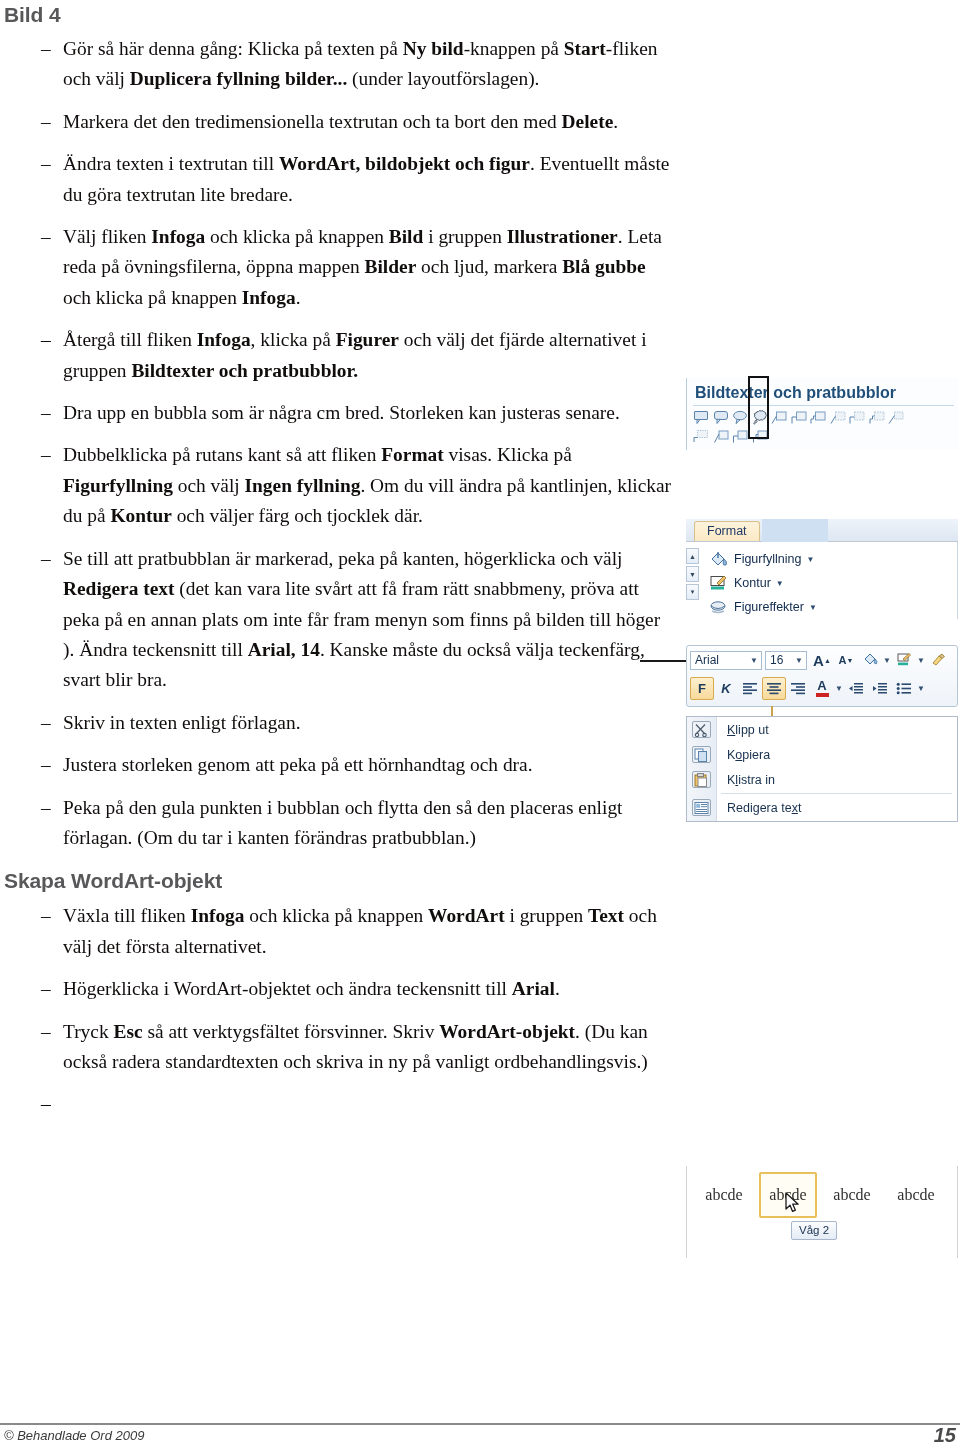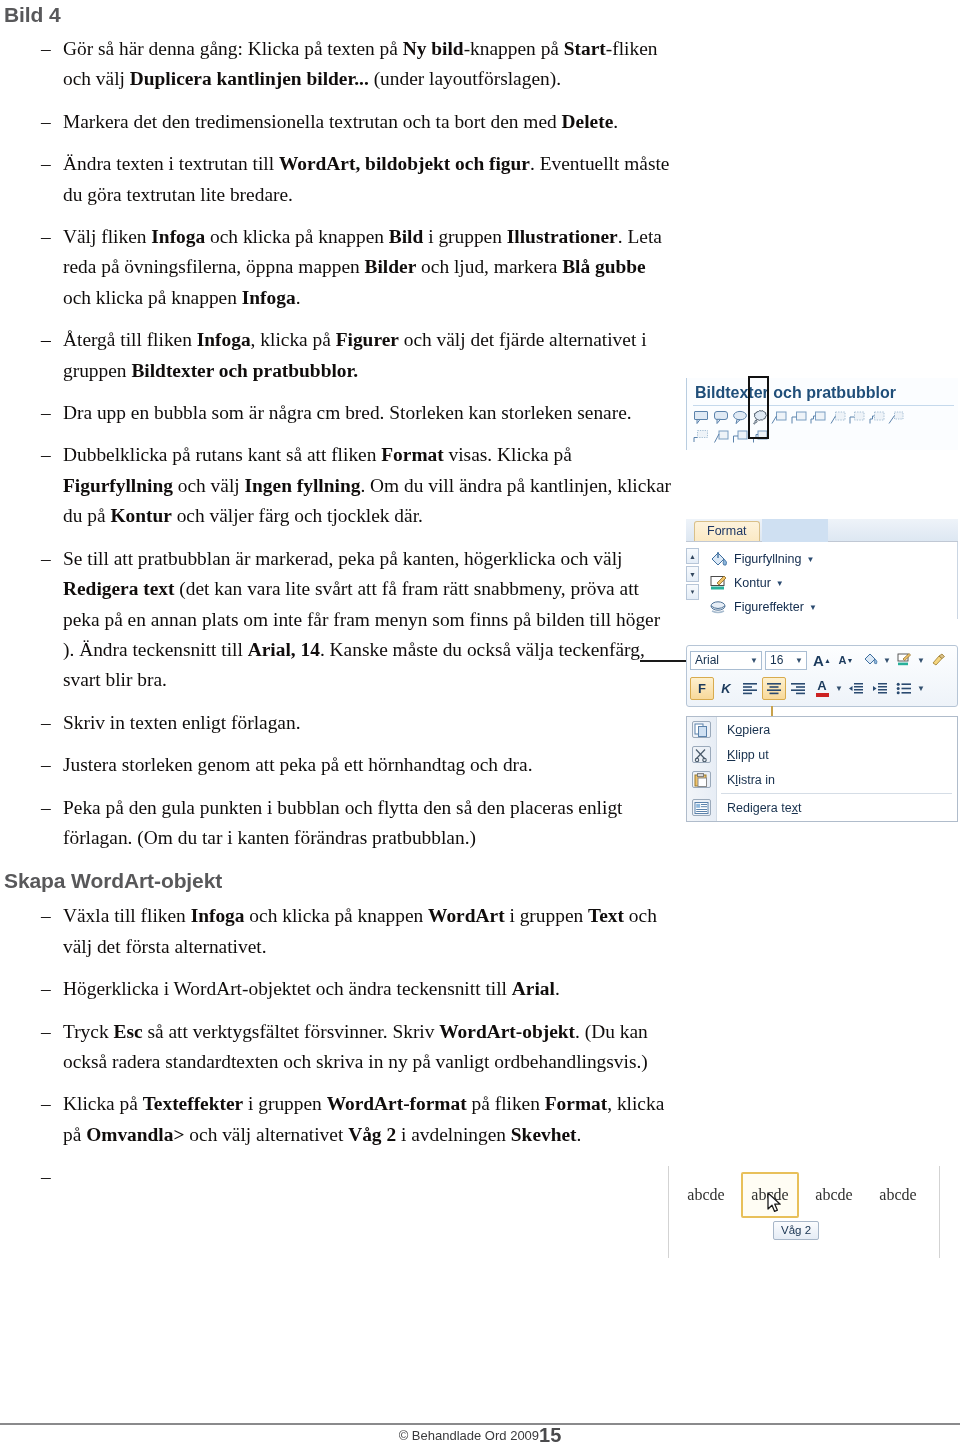--- a/index.html
+++ b/index.html
@@ -61,23 +61,24 @@
     background: #8a8a8c;
   }
   #footer {
     position: absolute;
     left: 0; right: 0;
     top: 1428px;
     font-family: "Liberation Sans", sans-serif;
     font-size: 13px;
     color: #3a3a3c;
     display: flex;
-    justify-content: center;
+    justify-content: space-between;
     align-items: flex-start;
     padding: 0 4px;
+    font-style: italic;
   }
   #footer .pageno { font-size: 20px; font-weight: bold; color: #4a4a4c; line-height: 14px;}
 
   
   .shot {
     position: absolute;
     background: #ffffff;
     font-family: "Liberation Sans", sans-serif;
   }
 
@@ -219,21 +220,21 @@
     border: 1px solid #9aa9ba;
     border-radius: 2px;
     display: flex; align-items: center; justify-content: center;
     font-size: 10px;
   }
   #shot-ctx .sep { height: 1px; background: #d5dde6; margin: 1px 5px 1px 34px; }
   #shot-ctx u { text-decoration: underline; }
 
   
   #shot-wordart {
-    left: 668px; top: 1166px; width: 272px; height: 92px;
+    left: 686px; top: 1166px; width: 272px; height: 92px;
     border-left: 1px solid #d3d3d3;
     border-right: 1px solid #d3d3d3;
     background: #ffffff;
   }
   #shot-wordart .wrow {
     display: flex; align-items: center;
     height: 58px; padding-left: 8px; gap: 6px;
   }
   .wcell {
     width: 58px; height: 46px;
@@ -266,41 +267,41 @@
 </style>
 </head>
 <body>
 
 <div class="page">
 
   <div class="h-section" id="heading-bild4">Bild 4</div>
 
   <div class="textcol">
     <ul class="bullets" id="bullets-1" style="margin-top:34px">
-        <li class="bullet"><span class="dash">–</span><span>Gör så här denna gång: Klicka på texten på <b>Ny bild</b>-knappen på <b>Start</b>-fliken och välj <b>Duplicera kantlinjen bilder...</b> (under layoutförslagen).</span></li>
+        <li class="bullet"><span class="dash">–</span><span>Gör så här denna gång: Klicka på texten på <b>Ny bild</b>-knappen på <b>Start</b>-fliken och välj <b>Duplicera fyllning bilder...</b> (under layoutförslagen).</span></li>
         <li class="bullet"><span class="dash">–</span><span>Markera det den tredimensionella textrutan och ta bort den med <b>Delete</b>.</span></li>
         <li class="bullet"><span class="dash">–</span><span>Ändra texten i textrutan till <b>WordArt, bildobjekt och figur</b>. Eventuellt måste du göra textrutan lite bredare.</span></li>
         <li class="bullet"><span class="dash">–</span><span>Välj fliken <b>Infoga</b> och klicka på knappen <b>Bild</b> i gruppen <b>Illustrationer</b>. Leta reda på övningsfilerna, öppna mappen <b>Bilder</b> och ljud, markera <b>Blå gubbe</b> och klicka på knappen <b>Infoga</b>.</span></li>
         <li class="bullet"><span class="dash">–</span></li>
         <li class="bullet"><span class="dash">–</span><span>Återgå till fliken <b>Infoga</b>, klicka på <b>Figurer</b> och välj det fjärde alternativet i gruppen <b>Bildtexter och pratbubblor.</b></span></li>
-        <li class="bullet"><span class="dash">–</span><span>Dra upp en bubbla som är några cm bred. Storleken kan storleken senare.</span></li>
+        <li class="bullet"><span class="dash">–</span><span>Dra upp en bubbla som är några cm bred. Storleken kan justeras senare.</span></li>
         <li class="bullet"><span class="dash">–</span><span>Dubbelklicka på rutans kant så att fliken <b>Format</b> visas. Klicka på <b>Figurfyllning</b> och välj <b>Ingen fyllning</b>. Om du vill ändra på kantlinjen, klickar du på <b>Kontur</b> och väljer färg och tjocklek där.</span></li>
         <li class="bullet"><span class="dash">–</span><span>Se till att pratbubblan är markerad, peka på kanten, högerklicka och välj <b>Redigera text</b> (det kan vara lite svårt att få fram rätt snabbmeny, pröva att peka på en annan plats om inte får fram menyn som finns på bilden till höger ). Ändra teckensnitt till <b>Arial, 14</b>. Kanske måste du också välja teckenfärg, svart blir bra.</span></li>
         <li class="bullet"><span class="dash">–</span><span>Skriv in texten enligt förlagan.</span></li>
         <li class="bullet"><span class="dash">–</span><span>Justera storleken genom att peka på ett hörnhandtag och dra.</span></li>
         <li class="bullet"><span class="dash">–</span><span>Peka på den gula punkten i bubblan och flytta den så den placeras enligt förlagan. (Om du tar i kanten förändras pratbubblan.)</span></li>
       </ul>
 
     <div class="h-section" style="position:relative; left:4px; margin:16px 0 8px 0;">Skapa WordArt-objekt</div>
 
     <ul class="bullets" id="bullets-2">
         <li class="bullet"><span class="dash">–</span><span>Växla till fliken <b>Infoga</b> och klicka på knappen <b>WordArt</b> i gruppen <b>Text</b> och välj det första alternativet.</span></li>
         <li class="bullet"><span class="dash">–</span><span>Högerklicka i WordArt-objektet och ändra teckensnitt till <b>Arial</b>.</span></li>
         <li class="bullet"><span class="dash">–</span><span>Tryck <b>Esc</b> så att verktygsfältet försvinner. Skriv <b>WordArt-objekt</b>. (Du kan också radera standardtexten och skriva in ny på vanligt ordbehandlingsvis.)</span></li>
-        <li class="bullet"><span class="dash">–</span><span>Klicka på <b>Texteffekter</b> i gruppen <b>WordArt-format</b> på fliken <b>Format</b>, klicka på <b>Omvandla&gt;</b> och välj alternativet <b>Våg 2</b> i avdelningen <b>Skevhet</b>.</span></li>
+        <li class="bullet"><span class="dash">–</span></li>
         <li class="bullet"><span class="dash">–</span></li>
       </ul>
   </div>
 
   <div class="shot" id="shot-callouts">
     <div class="grp-title">Bildtexter och pratbubblor</div>
     <div class="grp-rule"></div>
     <div class="shape-grid">
       <div class="shape-row" id="shape-row-1">
           <span style="display: block;">
@@ -575,36 +576,36 @@
     </div>
     <div id="mini-pointer"></div>
   </div>
 
   <div class="shot" id="shot-ctx">
     <div class="gutter"></div>
     <div id="ctx-items">
         <div class="mi">
           <span class="micon">
             <svg width="15" height="14" viewBox="0 0 15 14">
-              <rect x="1" y="1" width="8" height="10" fill="#fff" stroke="#5b82ab"></rect>
-              <rect x="4.5" y="3.5" width="8" height="10" fill="#cfe0f2" stroke="#5b82ab"></rect>
-            </svg>
-          </span>
-          <span>K<u>o</u>piera</span>
-        </div>
-        <div class="mi">
-          <span class="micon">
-            <svg width="15" height="14" viewBox="0 0 15 14">
               <path d="M2 1.5 L11 11" stroke="#4a5a6a" stroke-width="1.2" fill="none"></path>
               <path d="M11 1.5 L2 11" stroke="#4a5a6a" stroke-width="1.2" fill="none"></path>
               <circle cx="3" cy="12" r="1.7" fill="none" stroke="#4a5a6a" stroke-width="1.1"></circle>
               <circle cx="10.5" cy="12" r="1.7" fill="none" stroke="#4a5a6a" stroke-width="1.1"></circle>
             </svg>
           </span>
           <span><u>K</u>lipp ut</span>
+        </div>
+        <div class="mi">
+          <span class="micon">
+            <svg width="15" height="14" viewBox="0 0 15 14">
+              <rect x="1" y="1" width="8" height="10" fill="#fff" stroke="#5b82ab"></rect>
+              <rect x="4.5" y="3.5" width="8" height="10" fill="#cfe0f2" stroke="#5b82ab"></rect>
+            </svg>
+          </span>
+          <span>K<u>o</u>piera</span>
         </div>
         <div class="mi">
           <span class="micon">
             <svg width="15" height="14" viewBox="0 0 15 14">
               <rect x="1" y="2" width="11" height="11" fill="#f0c26a" stroke="#9a7a2c"></rect>
               <rect x="3.5" y="0.6" width="6" height="3" fill="#dcdcdc" stroke="#7a7a7a"></rect>
               <rect x="4" y="5" width="8.5" height="8.5" fill="#fff" stroke="#8a8a8a"></rect>
             </svg>
           </span>
           <span>K<u>l</u>istra in</span>

